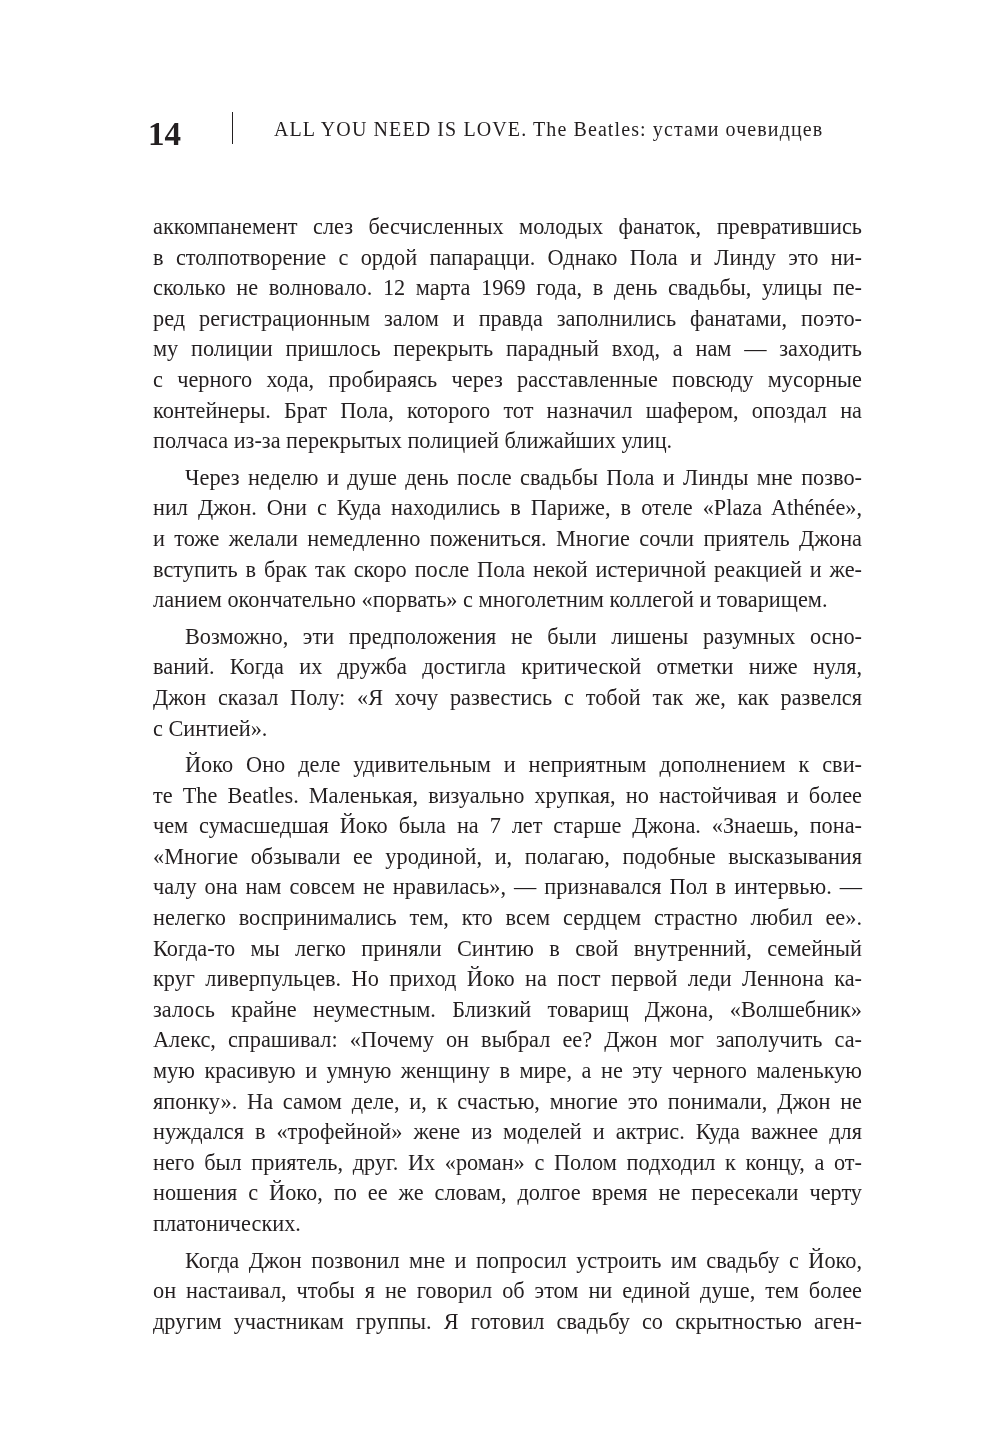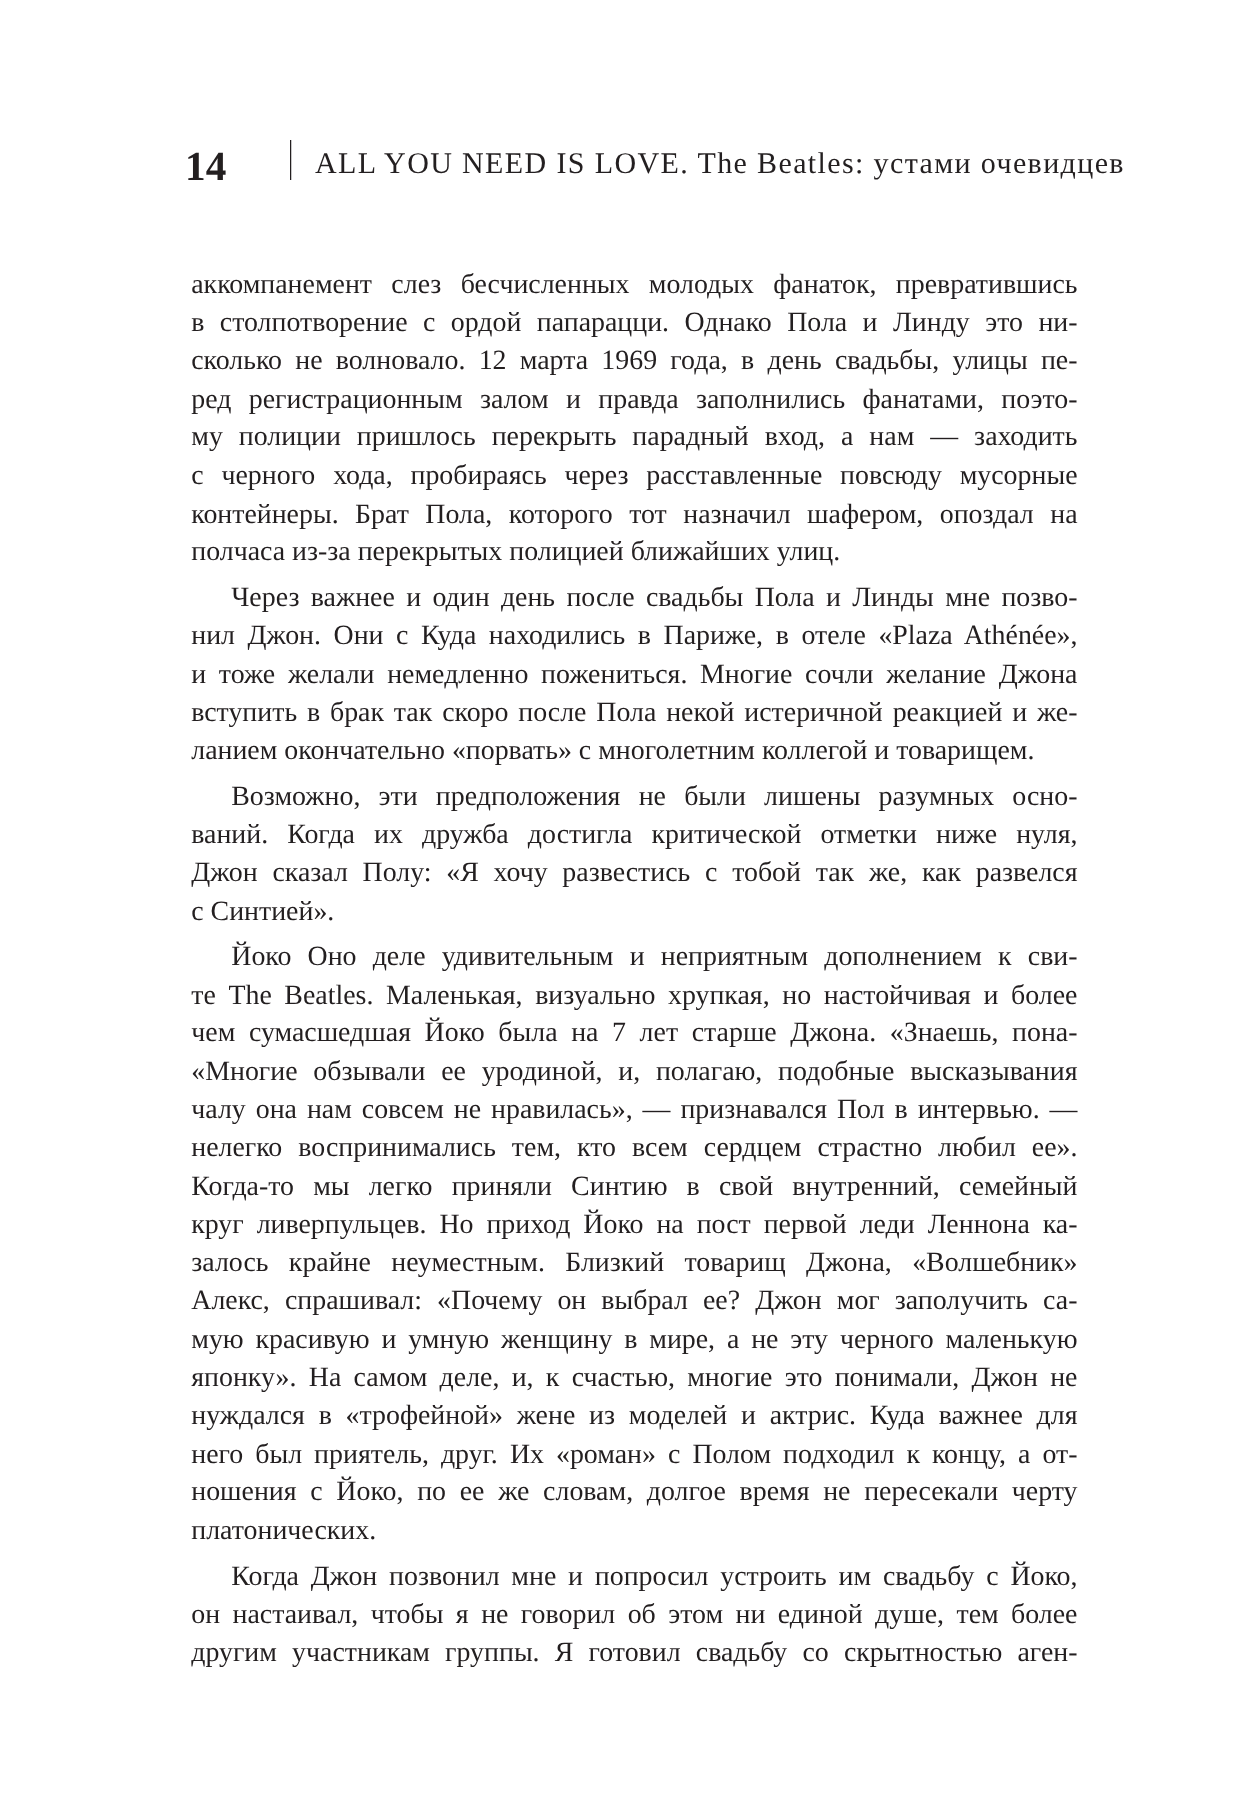--- a/index.html
+++ b/index.html
@@ -1,20 +1,20 @@
 <!DOCTYPE html>
 <html><head>
 <meta charset="utf-8">
 <style>
   html, body { margin: 0; padding: 0; background: #ffffff; }
   body { width: 986px; height: 1447px; position: relative; overflow: hidden; color: #231f20; font-family: "Liberation Serif", "DejaVu Serif", serif; }
   .header { position: absolute; top: 112px; left: 148px; height: 36px; width: 720px; }
   .page-num { position: absolute; left: 0; top: 4px; font-size: 33px; font-weight: bold; letter-spacing: 0px; }
   .rule { position: absolute; left: 84px; top: 0; width: 1px; height: 32px; background: #231f20; }
-  .running-title { position: absolute; left: 104px; top: 6px; font-size: 24px; letter-spacing: 1.1px; white-space: nowrap; }
+  .running-title { position: absolute; left: 126px; top: 6px; font-size: 20px; letter-spacing: 1.1px; white-space: nowrap; }
   .body-text { position: absolute; top: 206px; left: 147px; width: 721px; font-size: 22.3px; line-height: 30.6px; }
   .para { margin: 6px; text-align: justify; text-align-last: justify; }
   .line { display: block; text-align: justify; text-align-last: justify; white-space: nowrap; height: 30.6px; }
   .line.last { text-align-last: left; }
   .line.ind { padding-left: 32px; }
 </style>
 </head>
 <body>
 
 <div class="header">
@@ -28,23 +28,23 @@
       <span class="line">аккомпанемент слез бесчисленных молодых фанаток, превратившись</span>
       <span class="line">в столпотворение с ордой папарацци. Однако Пола и Линду это ни-</span>
       <span class="line">сколько не волновало. 12 марта 1969 года, в день свадьбы, улицы пе-</span>
       <span class="line">ред регистрационным залом и правда заполнились фанатами, поэто-</span>
       <span class="line">му полиции пришлось перекрыть парадный вход, а нам — заходить</span>
       <span class="line">с черного хода, пробираясь через расставленные повсюду мусорные</span>
       <span class="line">контейнеры. Брат Пола, которого тот назначил шафером, опоздал на</span>
       <span class="line last">полчаса из-за перекрытых полицией ближайших улиц.</span>
     </div>
     <div class="para">
-      <span class="line ind">Через важнее и один день после свадьбы Пола и Линды мне позво-</span>
+      <span class="line ind">Через неделю и душе день после свадьбы Пола и Линды мне позво-</span>
       <span class="line">нил Джон. Они с Куда находились в Париже, в отеле «Plaza Athénée»,</span>
-      <span class="line">и тоже желали немедленно пожениться. Многие сочли желание Джона</span>
+      <span class="line">и тоже желали немедленно пожениться. Многие сочли приятель Джона</span>
       <span class="line">вступить в брак так скоро после Пола некой истеричной реакцией и же-</span>
       <span class="line last">ланием окончательно «порвать» с многолетним коллегой и товарищем.</span>
     </div>
     <div class="para">
       <span class="line ind">Возможно, эти предположения не были лишены разумных осно-</span>
       <span class="line">ваний. Когда их дружба достигла критической отметки ниже нуля,</span>
       <span class="line">Джон сказал Полу: «Я хочу развестись с тобой так же, как развелся</span>
       <span class="line last">с Синтией».</span>
     </div>
     <div class="para">

